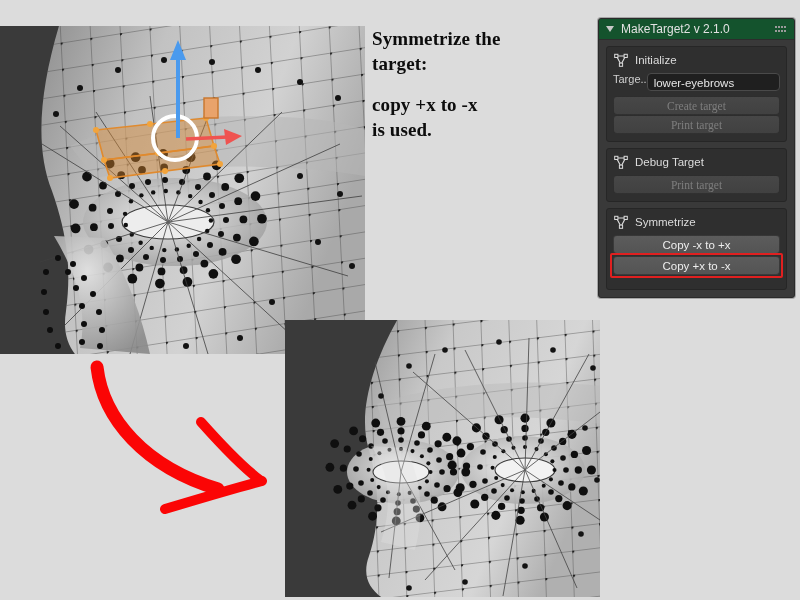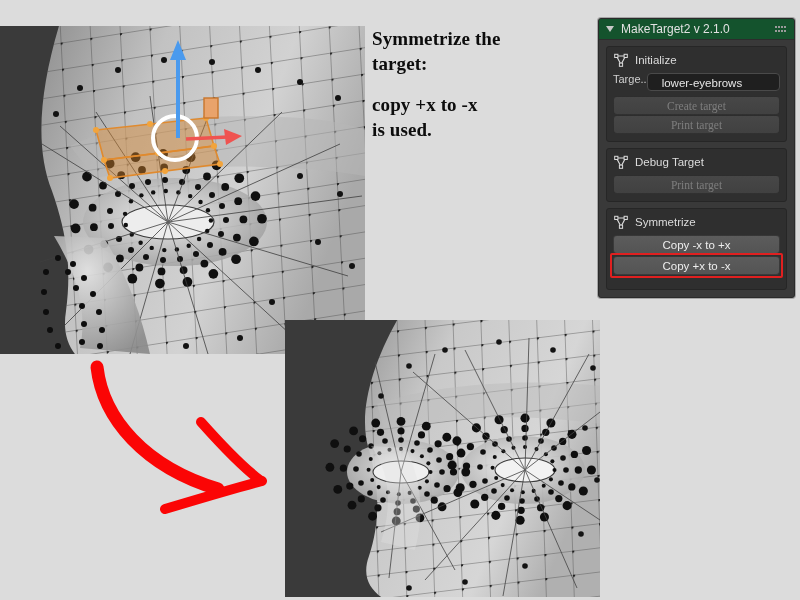--- a/index.html
+++ b/index.html
@@ -86,21 +86,21 @@
   .section-label{font-size:11.5px;color:#dcdcdc;}
 
   .row{display:flex;align-items:flex-start;gap:0;margin-bottom:5px;}
   .field-label{font-size:11px;color:#cfcfcf;white-space:nowrap;}
   .text-field{
     flex:1;
     background:#1f1f1f;
     border:1px solid #4a4a4a;
     border-radius:4px;
     height:18px;line-height:18px;
-    padding:0 14px;
+    padding:0 6px;
     font-size:11.5px;color:#e6e6e6;
     overflow:hidden;white-space:nowrap;
     box-sizing:border-box;
   }
 
   .btn{
     display:block;width:100%;
     height:19px;line-height:19px;
     border-radius:4px;
     text-align:center;

